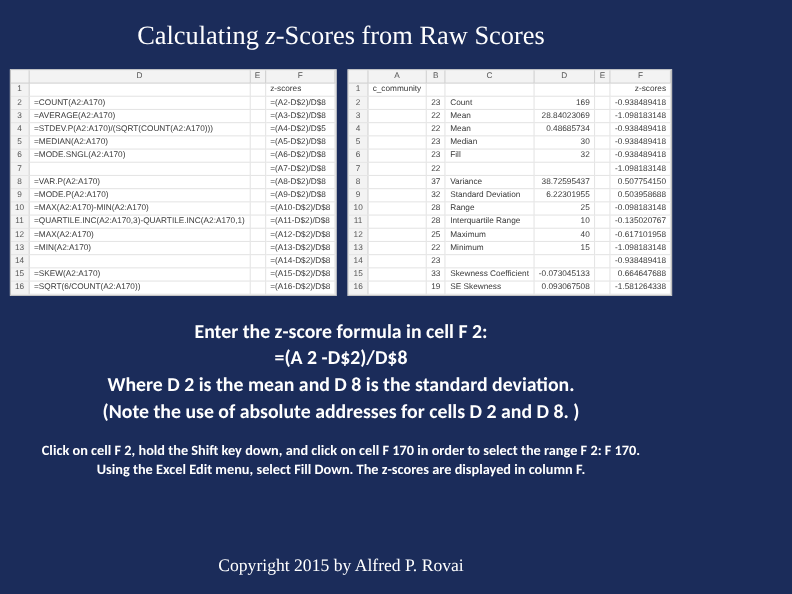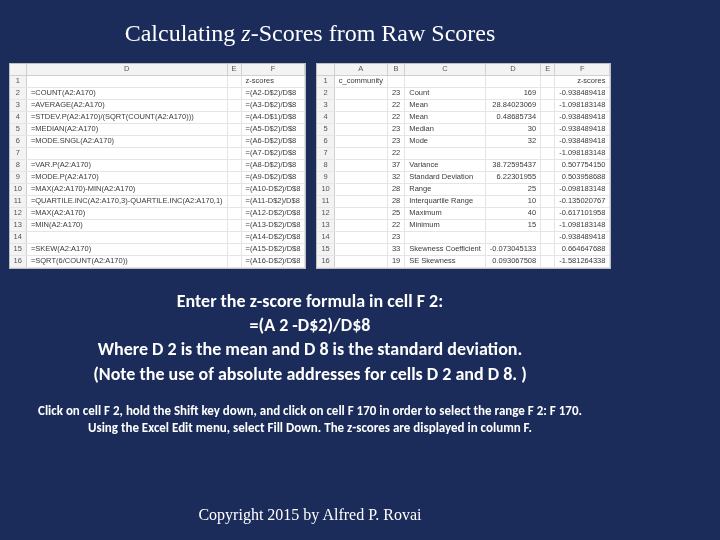--- a/index.html
+++ b/index.html
@@ -63,21 +63,21 @@
             <tr>
               <td class="rn">3</td>
               <td>=AVERAGE(A2:A170)</td>
               <td></td>
               <td>=(A3-D$2)/D$8</td>
             </tr>
             <tr>
               <td class="rn">4</td>
               <td>=STDEV.P(A2:A170)/(SQRT(COUNT(A2:A170)))</td>
               <td></td>
-              <td>=(A4-D$1)/D$8</td>
+              <td>=(A4-D$2)/D$5</td>
             </tr>
             <tr>
               <td class="rn">5</td>
               <td>=MEDIAN(A2:A170)</td>
               <td></td>
               <td>=(A5-D$2)/D$8</td>
             </tr>
             <tr>
               <td class="rn">6</td>
               <td>=MODE.SNGL(A2:A170)</td>
@@ -212,21 +212,21 @@
               <td class="num">23</td>
               <td>Median</td>
               <td class="num">30</td>
               <td></td>
               <td class="num">-0.938489418</td>
             </tr>
             <tr>
               <td class="rn">6</td>
               <td></td>
               <td class="num">23</td>
-              <td>Mode</td>
+              <td>Fill</td>
               <td class="num">32</td>
               <td></td>
               <td class="num">-0.938489418</td>
             </tr>
             <tr>
               <td class="rn">7</td>
               <td></td>
               <td class="num">22</td>
               <td></td>
               <td class="num"></td>

